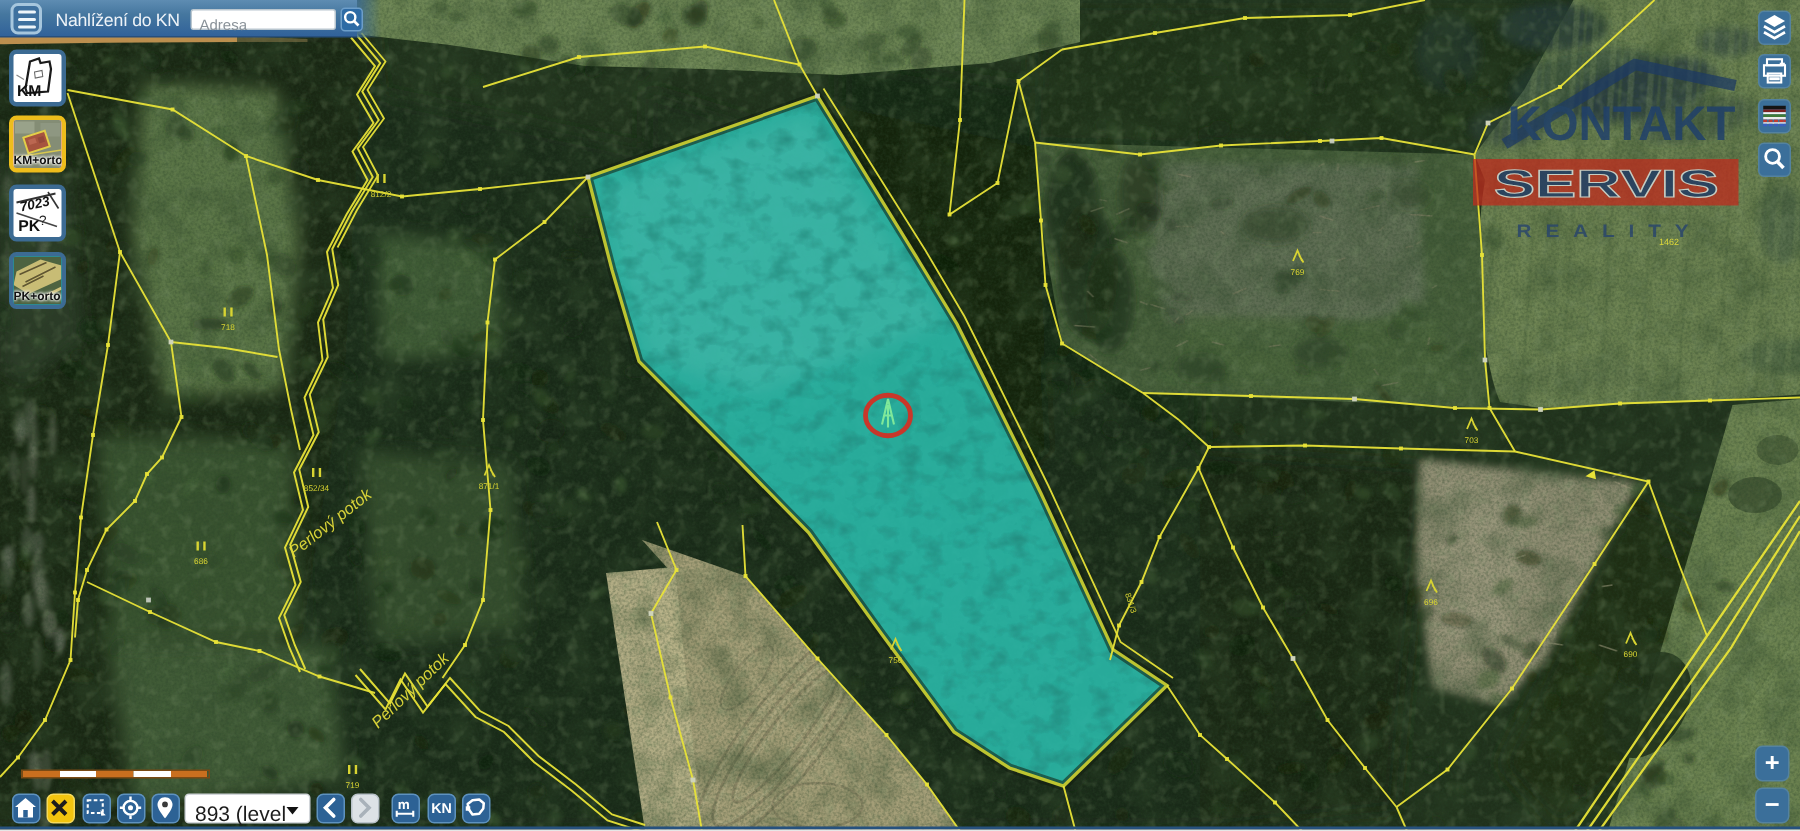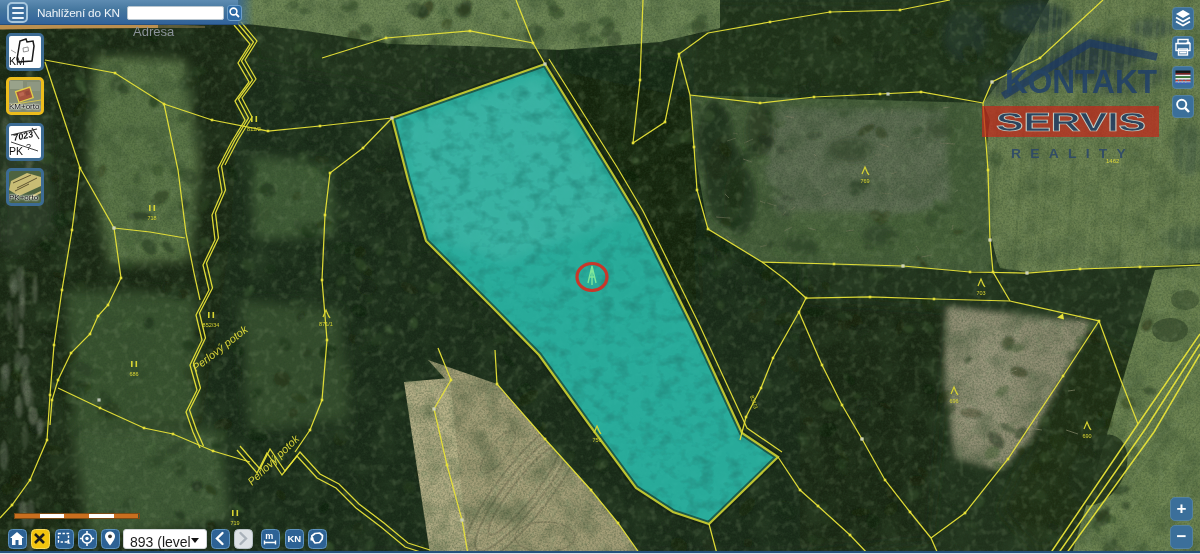--- a/index.html
+++ b/index.html
@@ -5,29 +5,29 @@
 #stage{position:relative;width:1200px;height:554px;background:#2a3f26}
 svg.map{position:absolute;left:0;top:0}
 
 #hdr{position:absolute;left:0;top:0;width:238px;height:25px;background:linear-gradient(180deg,#5e8cb2 0%,#45779f 40%,#31629a 100%);border-bottom:1px solid #274f7d}
 #hdrfade{position:absolute;left:238px;top:0;width:16px;height:25px;background:linear-gradient(90deg,#3a6c9ccc,#3a6c9c00)}
 #burger{position:absolute;left:7px;top:2px;width:21px;height:21px;border:2px solid #a6c6dd;border-radius:5px;background:#3f719f}
 #burger i{display:block;height:2.3px;background:#eef5fa;margin:2.6px 2.5px 0 2.5px;border-radius:1px}
 #burger i:first-child{margin-top:3.2px}
 #title{position:absolute;left:37px;top:5.5px;color:#eef3f8;font-size:11.8px;font-weight:normal;letter-spacing:-0.2px}
 #srch{position:absolute;left:127px;top:5.5px;width:97px;height:14.5px;background:#fff;border-radius:2px;border:1px solid #b9c6cf}
-#srch span{position:absolute;left:5px;top:17px;font-size:13px;color:#8a9299}
+#srch span{position:absolute;left:5px;top:5px;font-size:10px;color:#8a9299}
 #sbtn{position:absolute;left:226.5px;top:4.5px;width:15.5px;height:16.5px;background:#2e6ba5;border:1.5px solid #6d9ec9;border-radius:3px}
 
 .lbtn{position:absolute;left:6px;width:38px;height:38px;border-radius:5px;overflow:hidden}
 #bkm{top:33px;border:3px solid #3c6b93;background:#fff}
 #bkmo{top:77px;border:3px solid #edbd1c;background:#f9a8d4}
 #bpk{top:123px;border:3px solid #3c6b93;background:#fff}
 #bpko{top:168px;border:3px solid #3c6b93;background:#14b8a6}
-.lcap{position:absolute;left:0;right:11px;bottom:0px;font-weight:normal;color:#111}
+.lcap{position:absolute;left:0;right:11px;bottom:0px;text-align:center;font-weight:bold;color:#111}
 #bkm .lcap,#bpk .lcap{font-size:10.5px;bottom:1px}
 #bkmo .lcap,#bpko .lcap{font-size:8px;bottom:1px;text-shadow:0 0 2px #fff,0 0 2px #fff,0 0 3px #fff}
 
 .rbtn{position:absolute;left:1172px;width:22px;height:23px;background:#3b6f9a;border-radius:4px;border:1px solid #54829f}
 #rb1{top:7px}#rb2{top:36px}#rb3{top:66px}#rb4{top:95px}
 
 .bbtn{position:absolute;top:528.5px;width:19px;height:20px;background:#2d6295;border:1.5px solid #5e92bf;border-radius:4.5px}
 #tb2{background:#f2c40f;border-color:#f6da5c}
 #tb7g{background:#dde2e6;border-color:#b9c2c9}
 #drop{position:absolute;left:123px;top:528.5px;width:84px;height:20px;background:#fff;border-radius:3px;border:1px solid #d2d6da}

